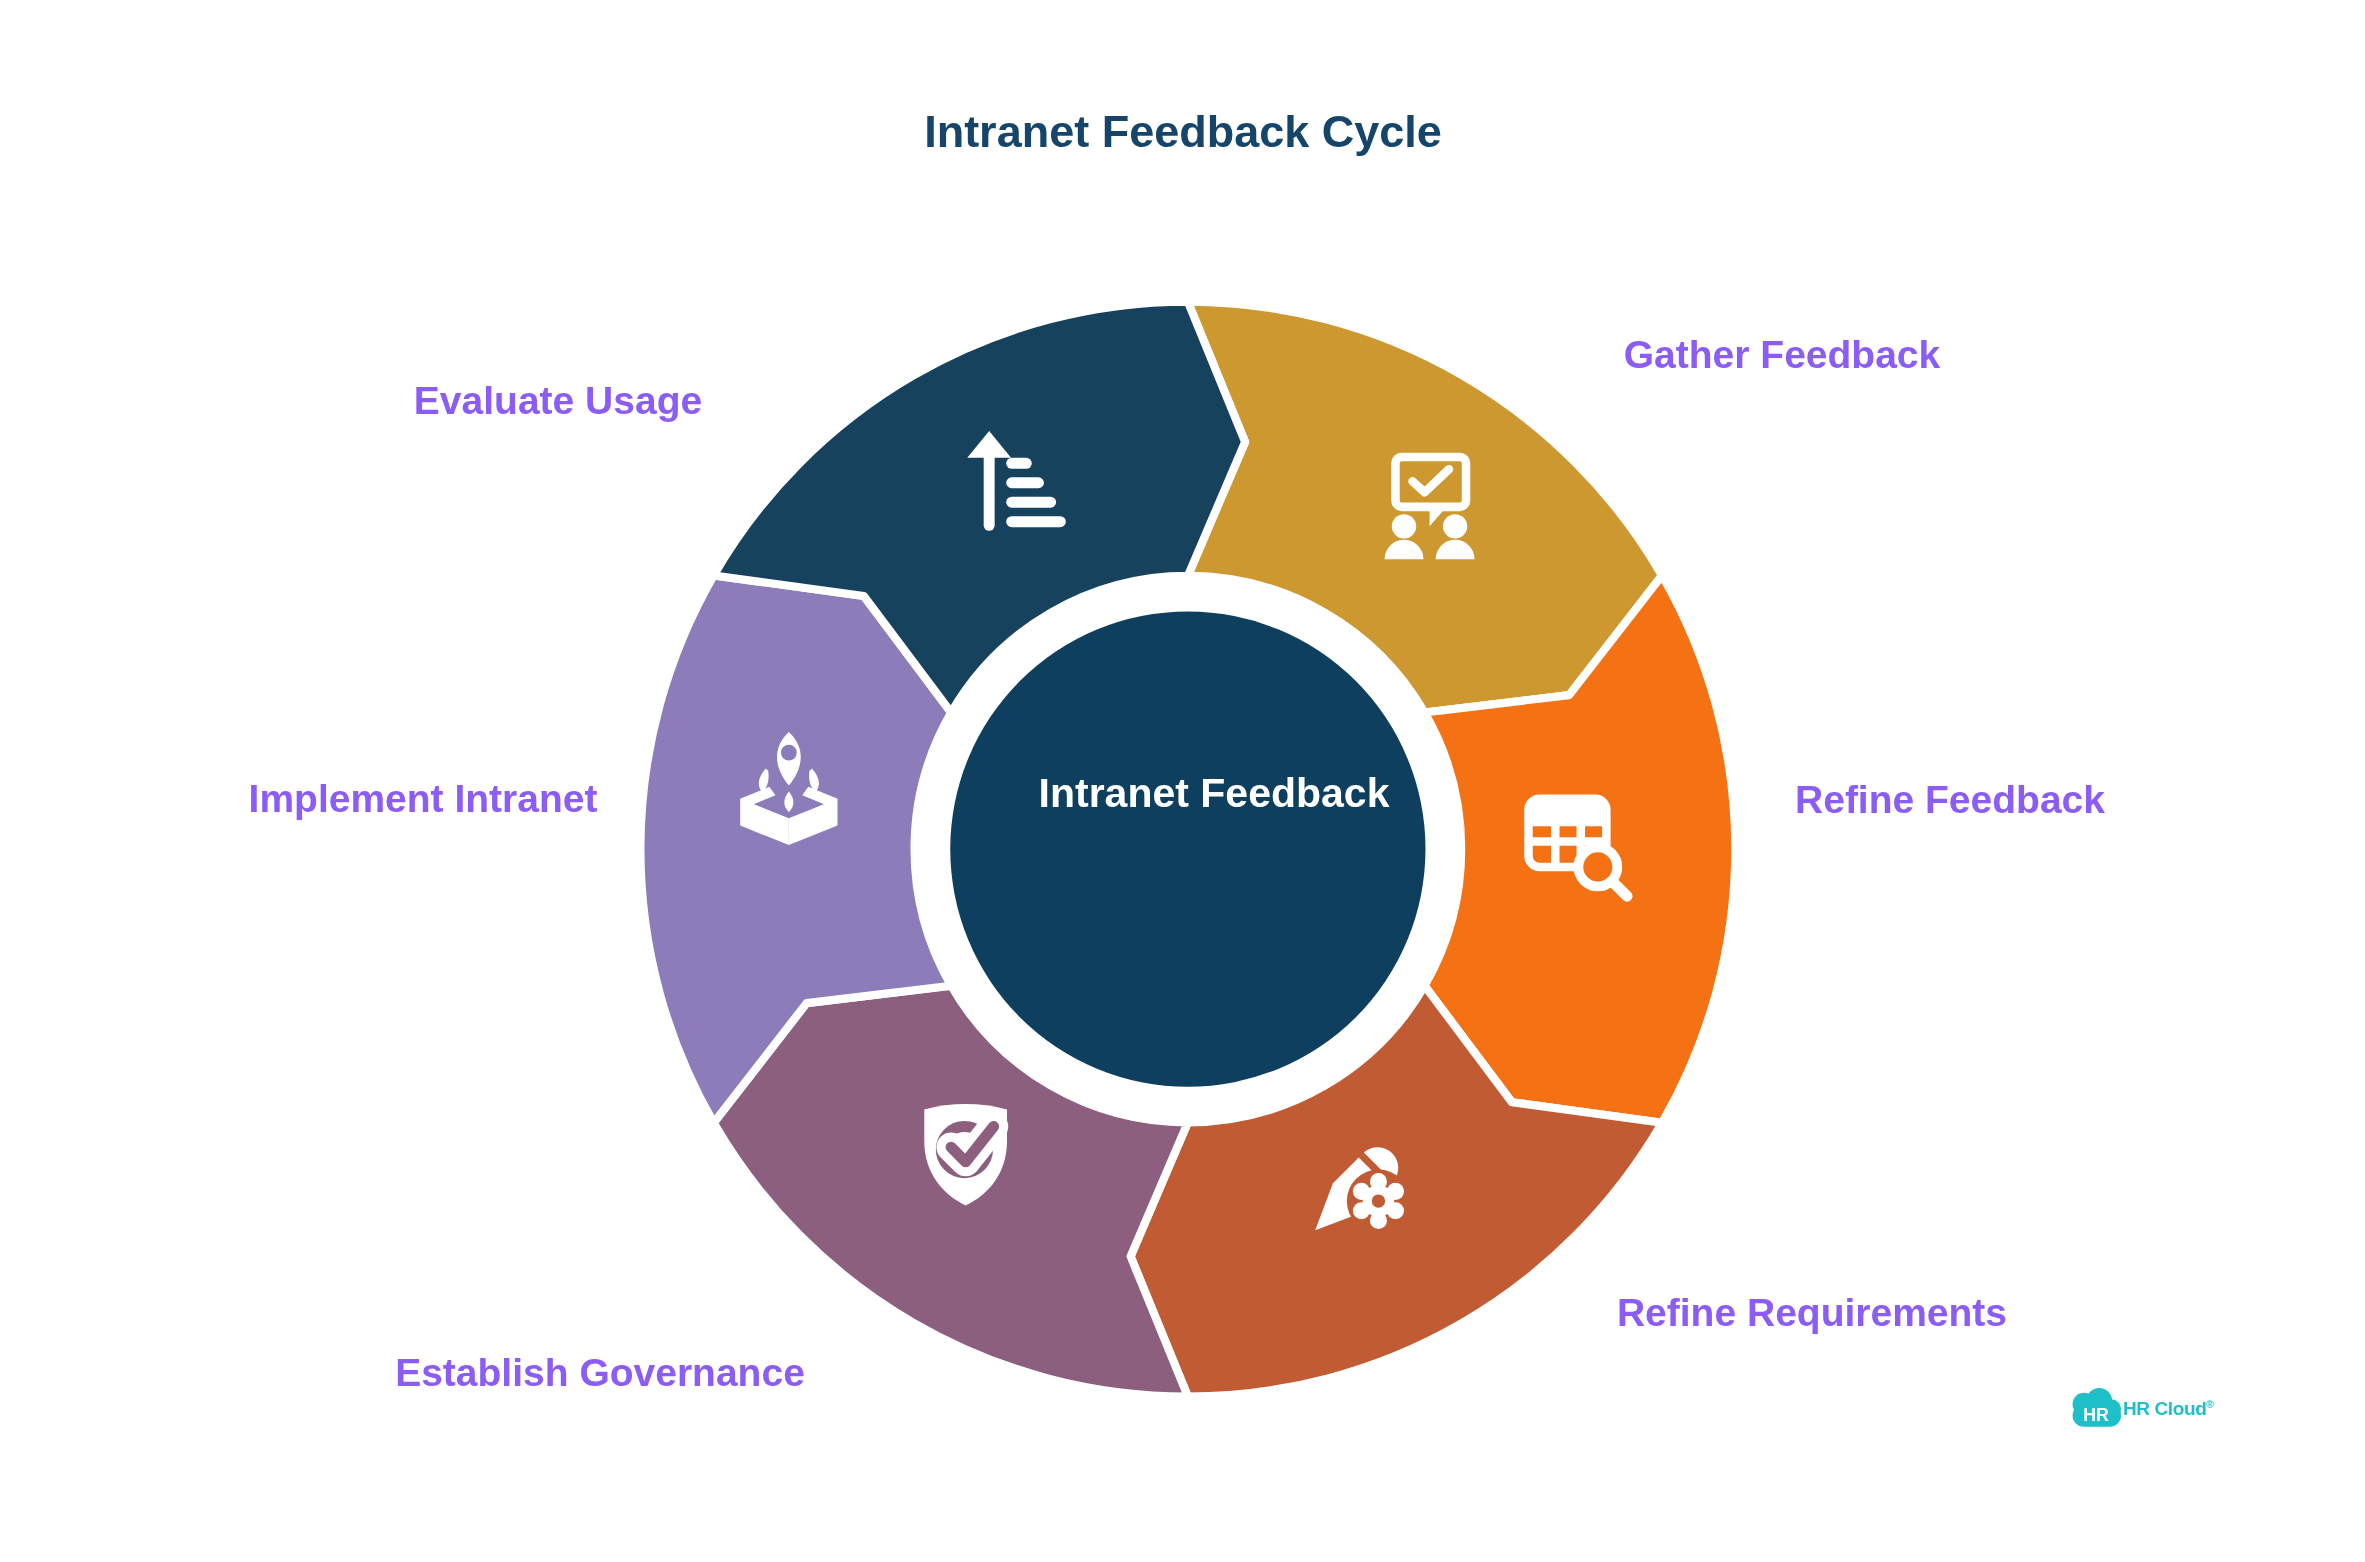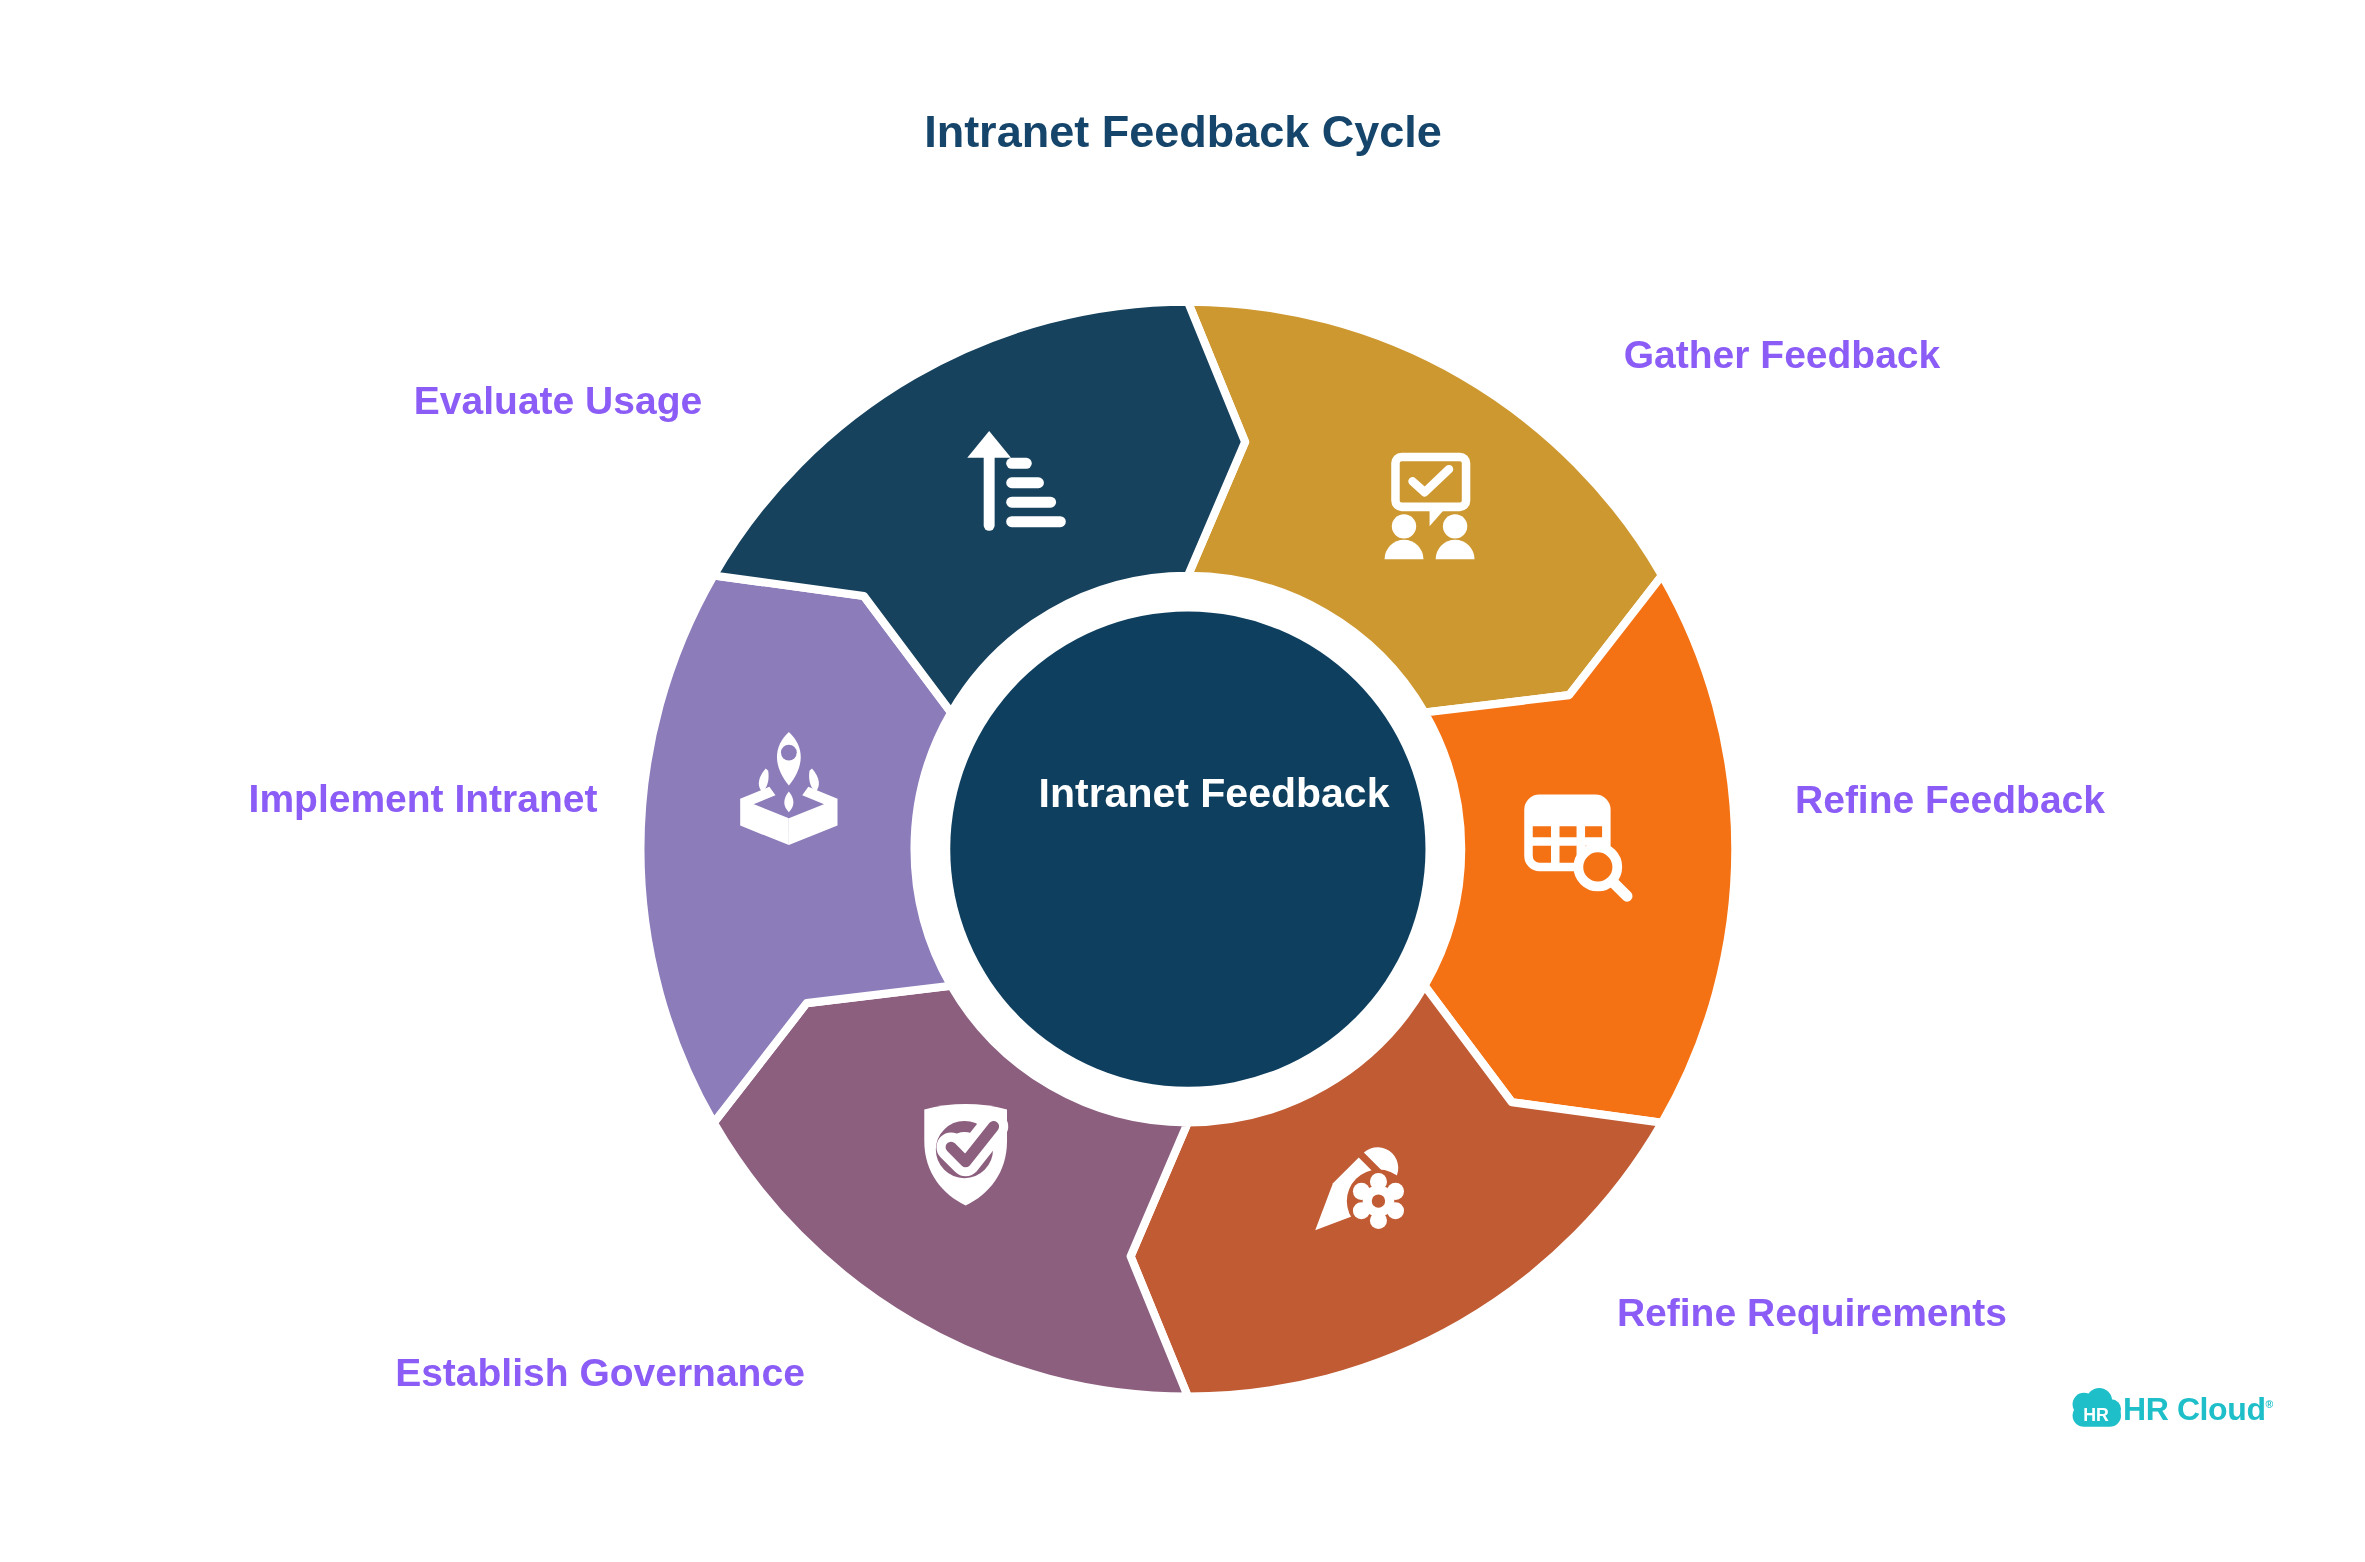--- a/index.html
+++ b/index.html
@@ -24,21 +24,21 @@
   #lbl-evaluate{left:558px;top:401px;}
   .center-label{
     position:absolute;left:1186px;top:793px;transform:translate(-50%,-50%);
     font-size:41px;font-weight:700;color:#ffffff;white-space:nowrap;margin-left:28px;
   }
   .logo{
     position:absolute;left:2069px;top:1387px;height:44px;
     display:flex;align-items:center;gap:0;
   }
   .logo .brand{
-    font-size:32px;font-weight:700;color:#1EBFC9;letter-spacing:-0.4px;white-space:nowrap;
+    font-size:19px;font-weight:700;color:#1EBFC9;letter-spacing:-0.4px;white-space:nowrap;
   }
   .logo sup{
     font-size:10.5px;font-weight:700;color:#1EBFC9;vertical-align:top;position:relative;top:-4.9px;
   }
 </style>
 </head>
 <body>
 
 <div class="page-title">Intranet Feedback Cycle</div>
 

